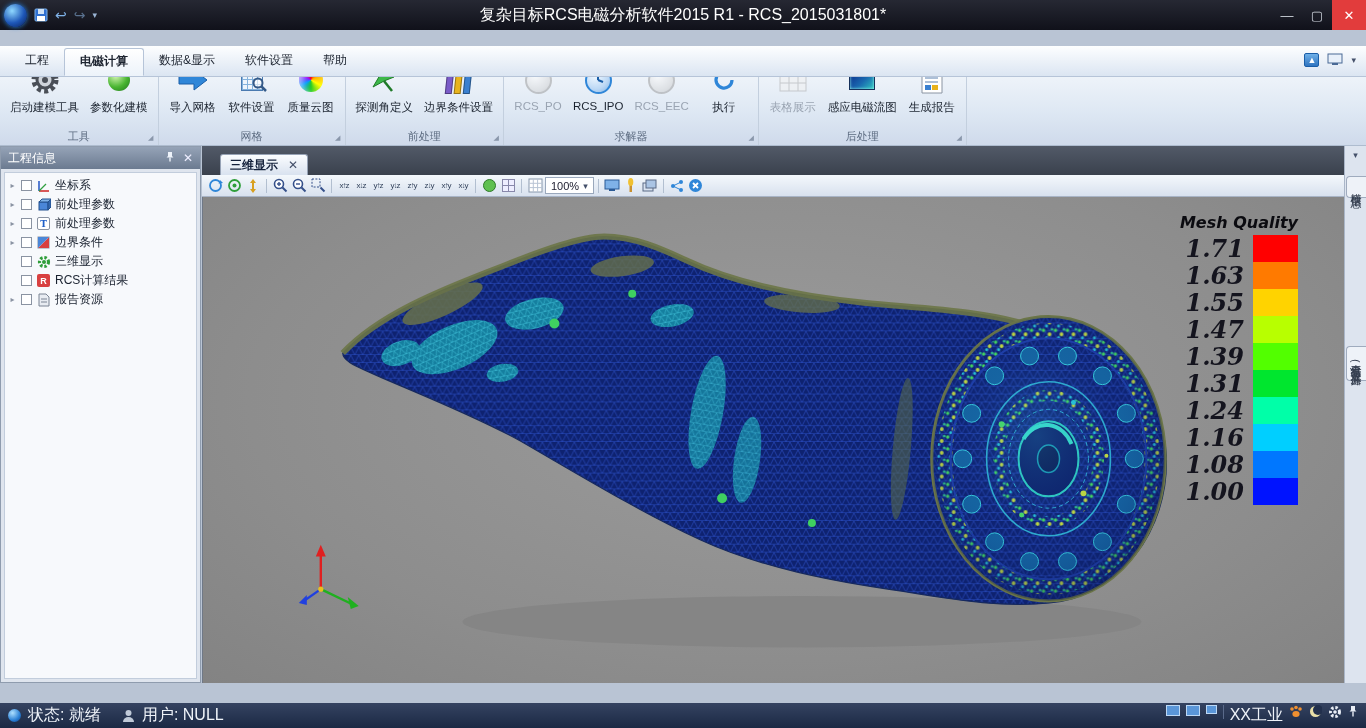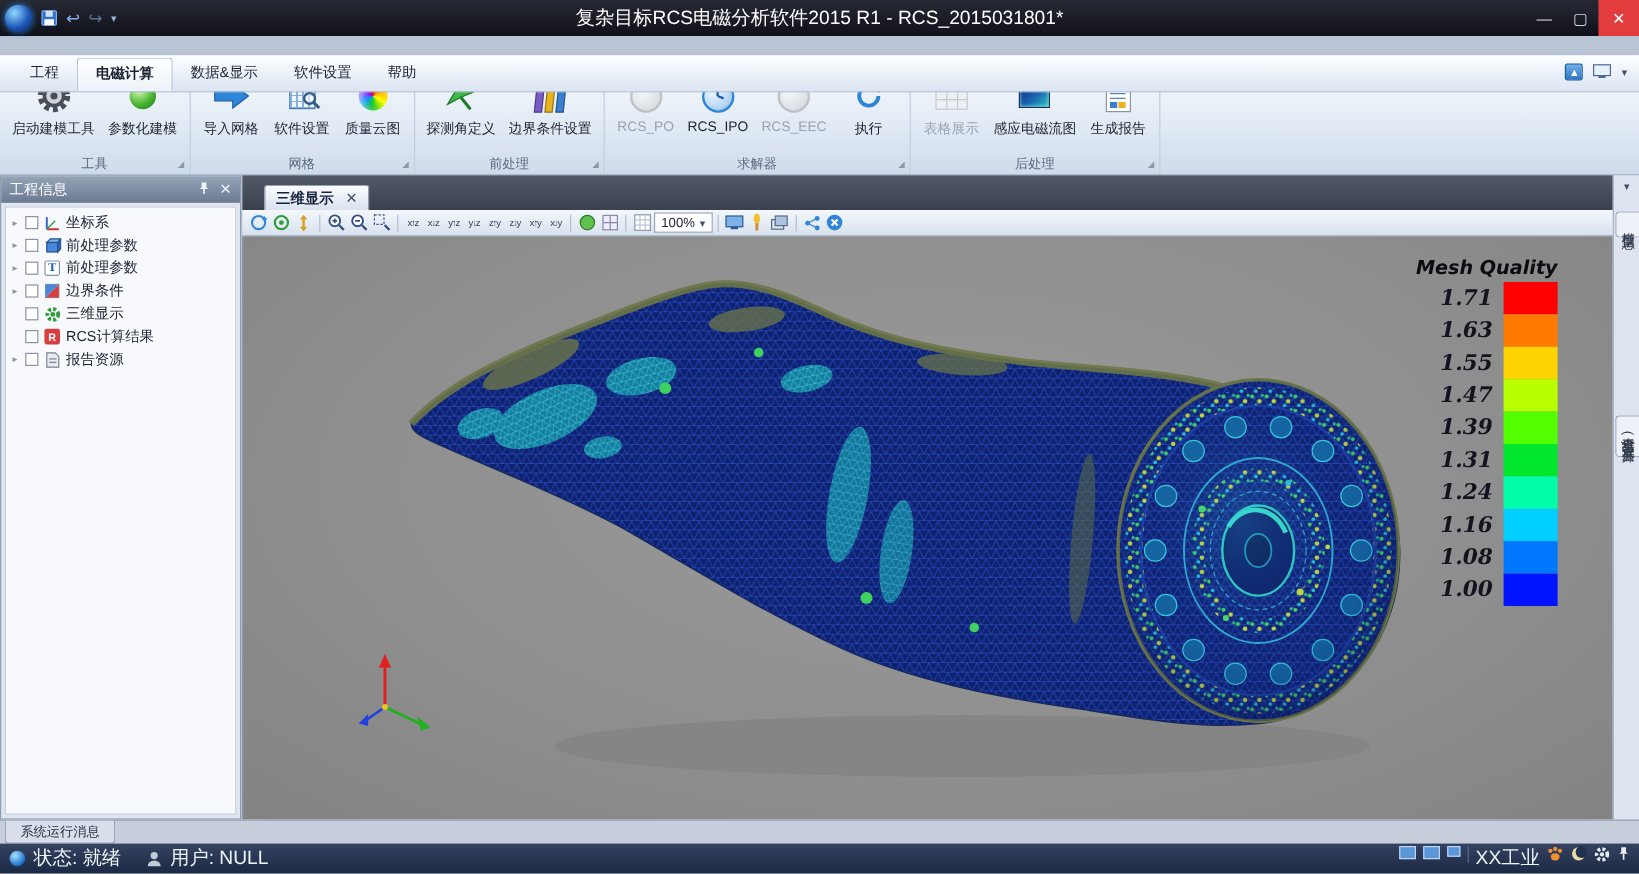--- a/index.html
+++ b/index.html
@@ -74,21 +74,21 @@
 .vbtn{height:18px;min-width:18px;display:flex;align-items:center;justify-content:center;font-size:10px;border-radius:2px;color:#23364f;padding:0 1px}
 .vbtn.axis{font-size:8px;min-width:16px;letter-spacing:-1px;color:#33435c}
 .vsep{width:1px;height:14px;background:#b2bfd0;margin:0 3px}
 .zoombox{height:17px;border:1px solid #9aa8bc;background:#fff;display:flex;align-items:center;gap:4px;padding:0 5px;font-size:11px;color:#223}
 .viewport{flex:1;position:relative;background:radial-gradient(ellipse at 50% 42%,#9b9b9b,#8d8d8d 65%,#838383);overflow:hidden;border-left:1px solid #6f7886}
 
 
 .legend{position:absolute;top:16px;right:46px;text-align:right}
 .legend-title{font-family:"DejaVu Sans",sans-serif;font-style:italic;font-weight:bold;font-size:16px;color:#0b0b10;margin-bottom:3px;white-space:nowrap}
 .legend-row{display:flex;align-items:center;justify-content:flex-end;height:27px}
-.legend-val{font-family:"DejaVu Serif",serif;font-style:italic;font-weight:bold;font-size:18px;color:#14141e;margin-right:9px;line-height:1}
+.legend-val{font-family:"DejaVu Serif",serif;font-style:italic;font-weight:bold;font-size:24px;color:#14141e;margin-right:9px;line-height:1}
 .legend-swatch{width:45px;height:27px}
 
 
 .rightstrip{position:absolute;top:146px;right:0;width:22px;bottom:45px;background:#dde4ef;border-left:1px solid #aab6c8;z-index:15}
 .strip-caret{position:absolute;top:4px;left:0;right:0;text-align:center;font-size:9px;color:#44506a}
 .vtab{position:absolute;right:0;width:20px;background:#eef2f8;border:1px solid #9fabbe;border-right:none;border-radius:4px 0 0 4px;writing-mode:vertical-rl;font-size:11px;color:#333d4e;padding:8px 3px;letter-spacing:1px;white-space:nowrap}
 
 
 .bottomstrip{position:absolute;left:0;right:0;bottom:25px;height:20px;background:#c6cedc;border-top:1px solid #98a4b6;display:flex;z-index:25}
 .bstab{margin-left:4px;padding:2px 12px 0;background:#d8deea;border:1px solid #98a4b6;border-top:none;font-size:11px;color:#2a3342;border-radius:0 0 3px 3px}
@@ -682,23 +682,20 @@
       </div>
     </div>
   </div>
 
   <div class="rightstrip">
     <div class="strip-caret">▾</div>
     <div class="vtab" style="top:30px">模型信息</div>
     <div class="vtab" style="top:200px">查看结果(双击展开)</div>
   </div>
 
-  <div class="bottomstrip">
-    <div class="bstab">系统运行消息</div>
-  </div>
 
   <div class="statusbar">
     <span class="sb-ic sb-globe"></span>
     <span>状态: 就绪</span>
     <span class="sb-ic" style="margin-left:14px">
       <svg width="13" height="13">
           <circle cx="6.5" cy="4" r="3" fill="#c0cad8"></circle>
           <path d="M1 13 a5.5 5 0 0 1 11 0z" fill="#c0cad8"></path>
         </svg>
     </span>

